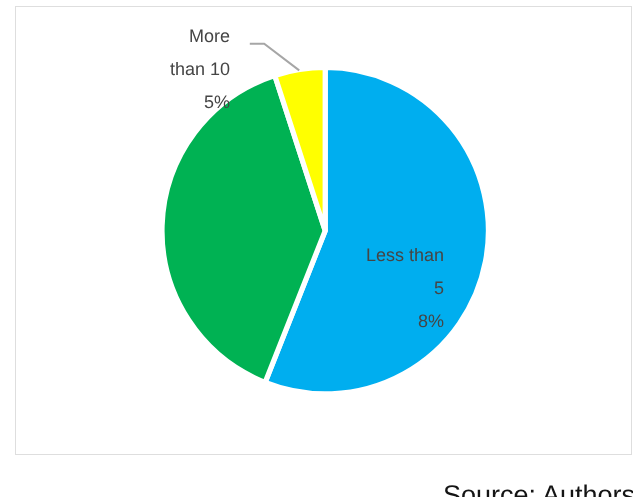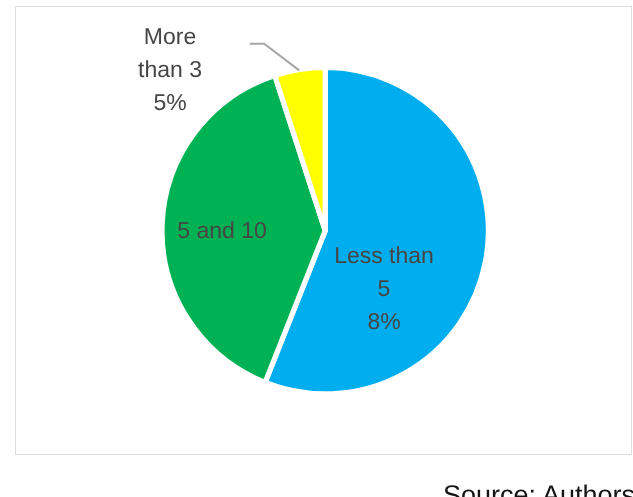--- a/index.html
+++ b/index.html
@@ -7,21 +7,21 @@
   body{width:633px;height:497px;background:#ffffff;
        font-family:"Liberation Sans",sans-serif;overflow:hidden;
        -webkit-font-smoothing:antialiased;text-rendering:geometricPrecision;}
   #root{position:relative;width:633px;height:497px;background:#ffffff;}
 
   #chart-frame{position:absolute;left:15px;top:6px;width:617px;height:449px;
     border:1px solid #dedede;background:#ffffff;box-sizing:border-box;}
 
   #pie-svg{position:absolute;left:0;top:0;pointer-events:none;}
 
-  .slice-label{position:absolute;text-align:center;font-size:23px;line-height:32.8px;
+  .slice-label{position:absolute;text-align:right;font-size:18px;line-height:32.8px;
     color:#454545;transform:translateZ(0);}
   .slice-label > div{white-space:nowrap;}
 
   #source-note{position:absolute;left:443px;top:480px;font-size:27px;
     color:#141414;white-space:nowrap;transform:translateZ(0);}
 </style>
 </head>
 <body>
 
 <div id="root">
@@ -32,26 +32,25 @@
     <g id="pie-slices">
         <path d="M 325.20 230.70 L 325.20 67.50 A 163.2 163.2 0 1 1 265.12 382.44 Z" fill="#00AEEF" stroke="#FFFFFF" stroke-width="5.2"></path>
         <path d="M 325.20 230.70 L 265.12 382.44 A 163.2 163.2 0 0 1 274.77 75.49 Z" fill="#00B253" stroke="#FFFFFF" stroke-width="5.2"></path>
         <path d="M 325.20 230.70 L 274.77 75.49 A 163.2 163.2 0 0 1 325.20 67.50 Z" fill="#FFFF00" stroke="#FFFFFF" stroke-width="5.2"></path>
       </g>
     <path id="callout-leader-line" d="M 249.8 43.8 L 264.2 43.8 L 299.2 70.4" fill="none" stroke="#A6A6A6" stroke-width="2" stroke-linecap="butt" stroke-linejoin="miter"></path>
   </svg>
 
   <div class="slice-label" style="left: 110px; top: 20px; width: 120px; color: rgb(69, 69, 69);">
       <div>More</div>
-      <div>than 3</div>
+      <div>than 10</div>
       <div>5%</div>
     </div>
 
   <div class="slice-label" style="left: 162px; top: 214px; width: 120px; color: rgb(69, 69, 69);">
-      <div>5 and 10</div>
     </div>
 
   <div class="slice-label" style="left: 324px; top: 239px; width: 120px; color: rgb(69, 69, 69);">
       <div>Less than</div>
       <div>5</div>
       <div>8%</div>
     </div>
 
   <div id="source-note">Source: Authors</div>
 

